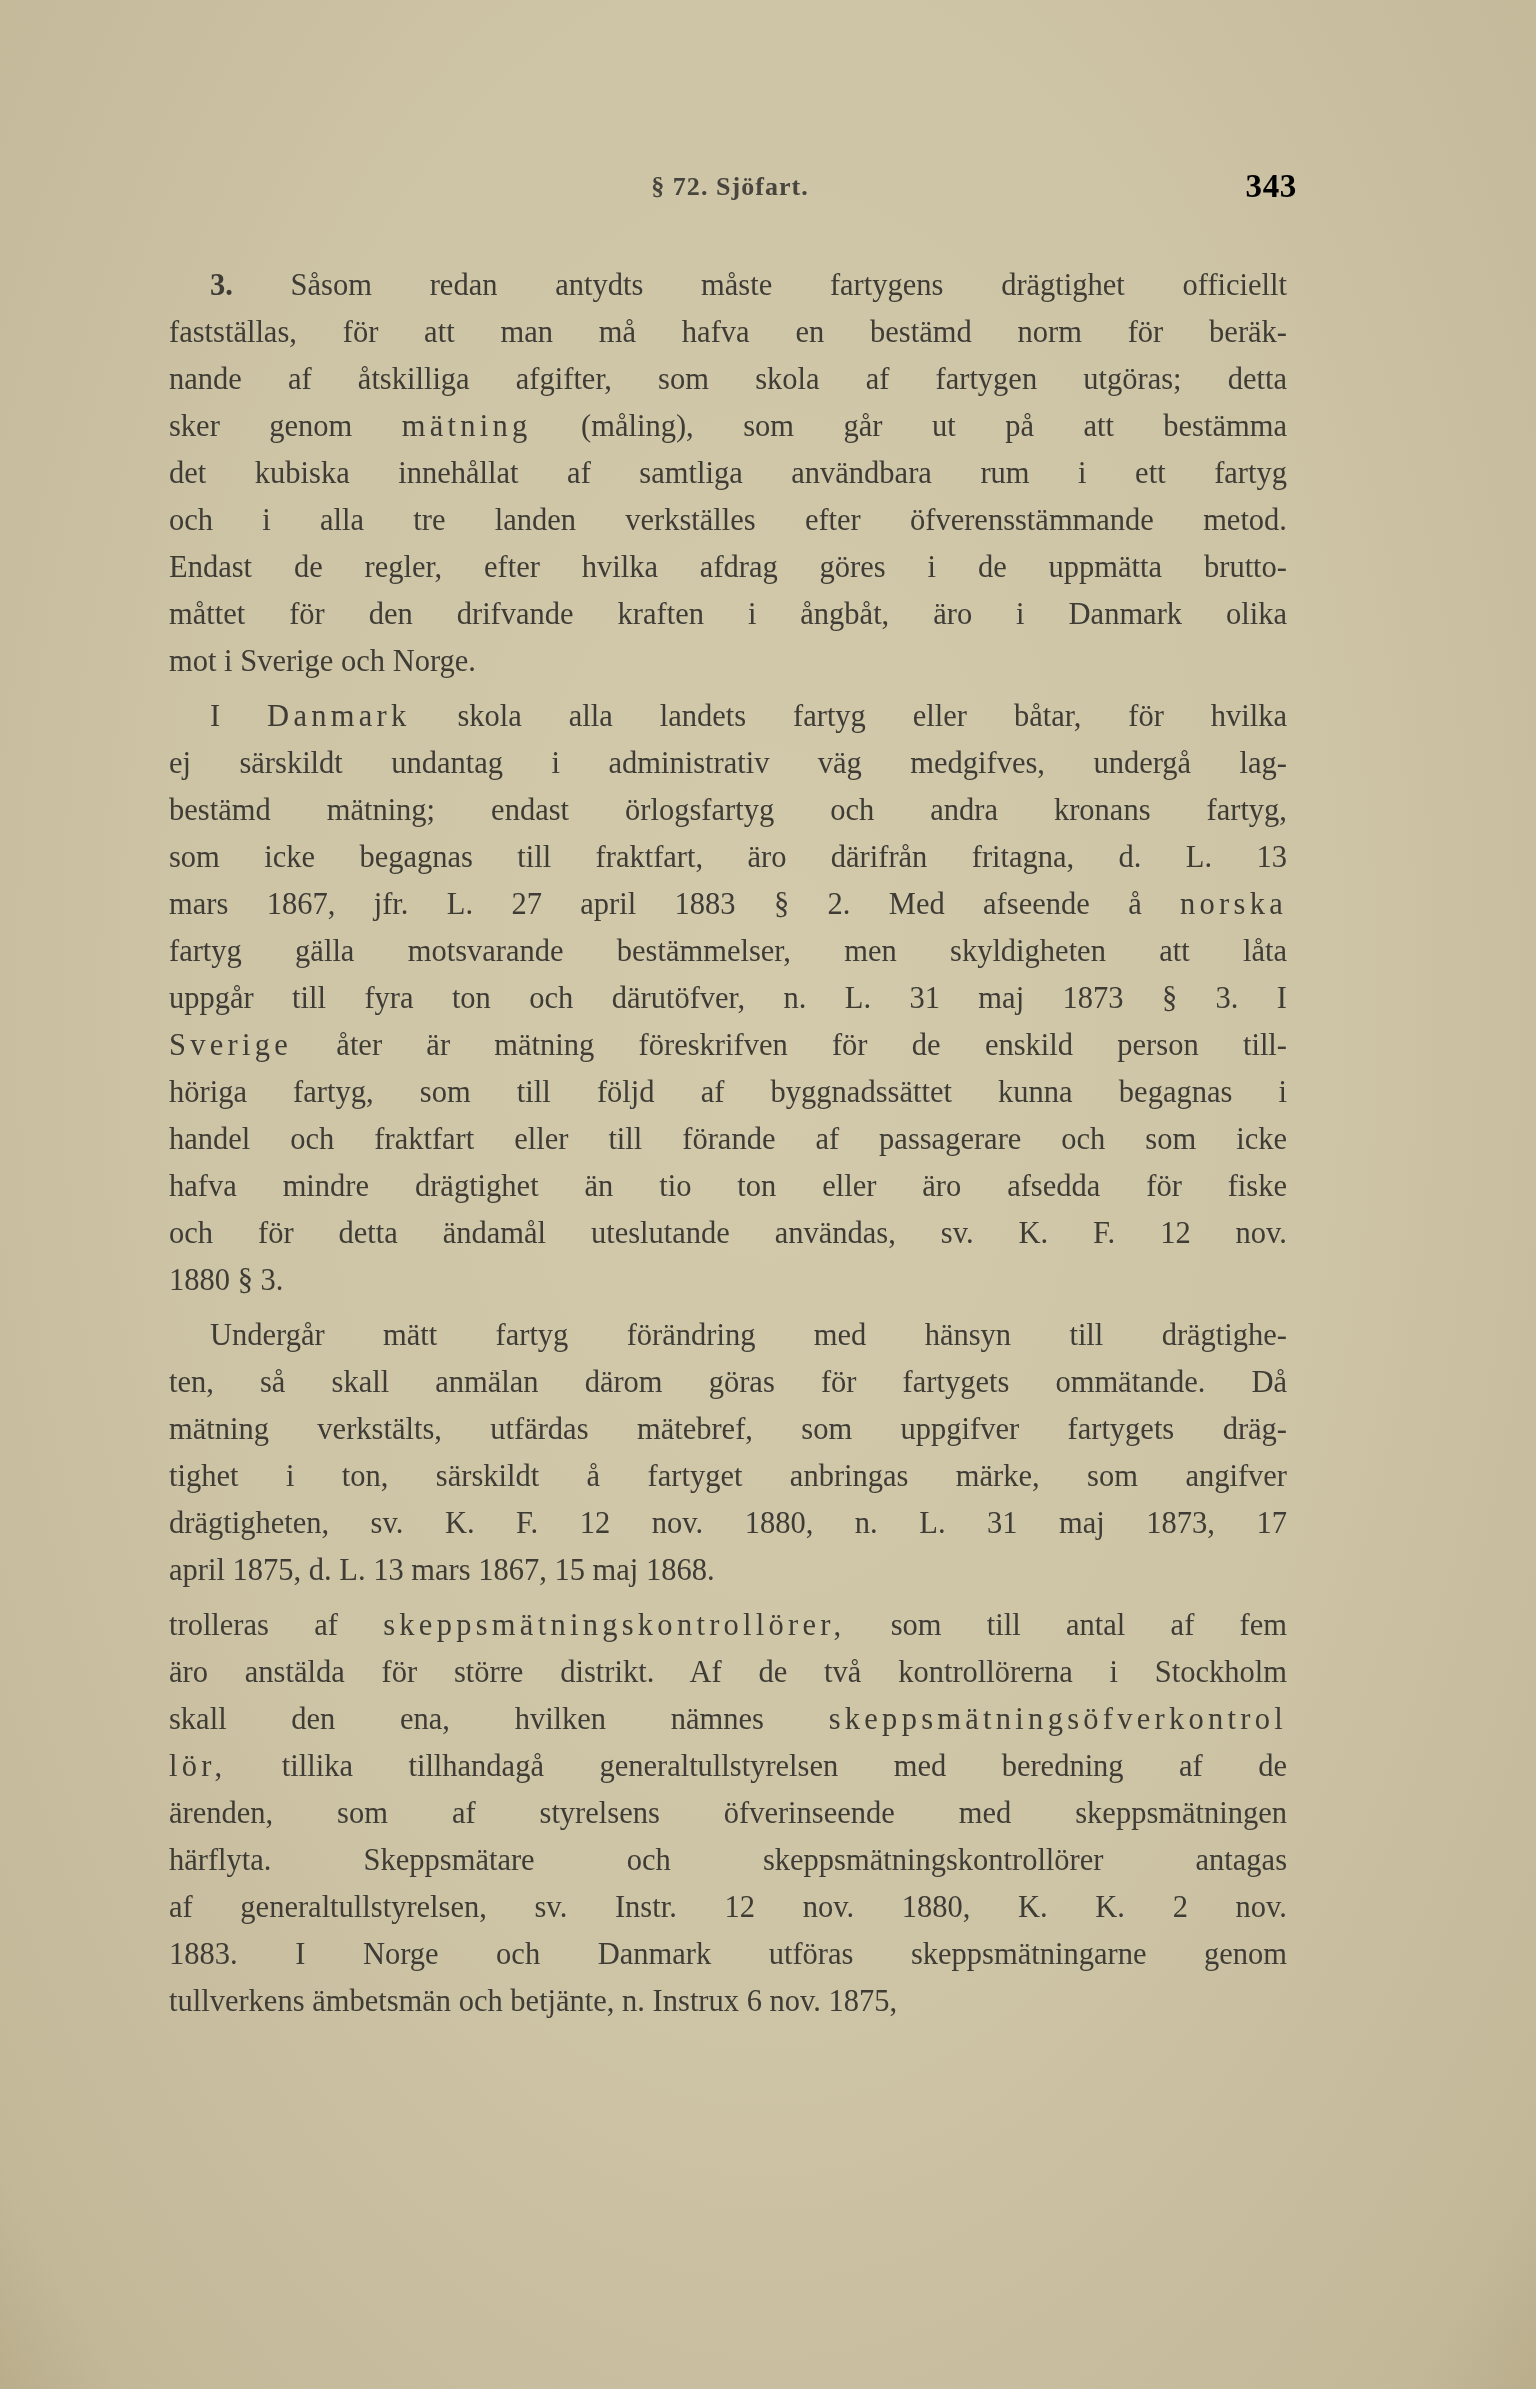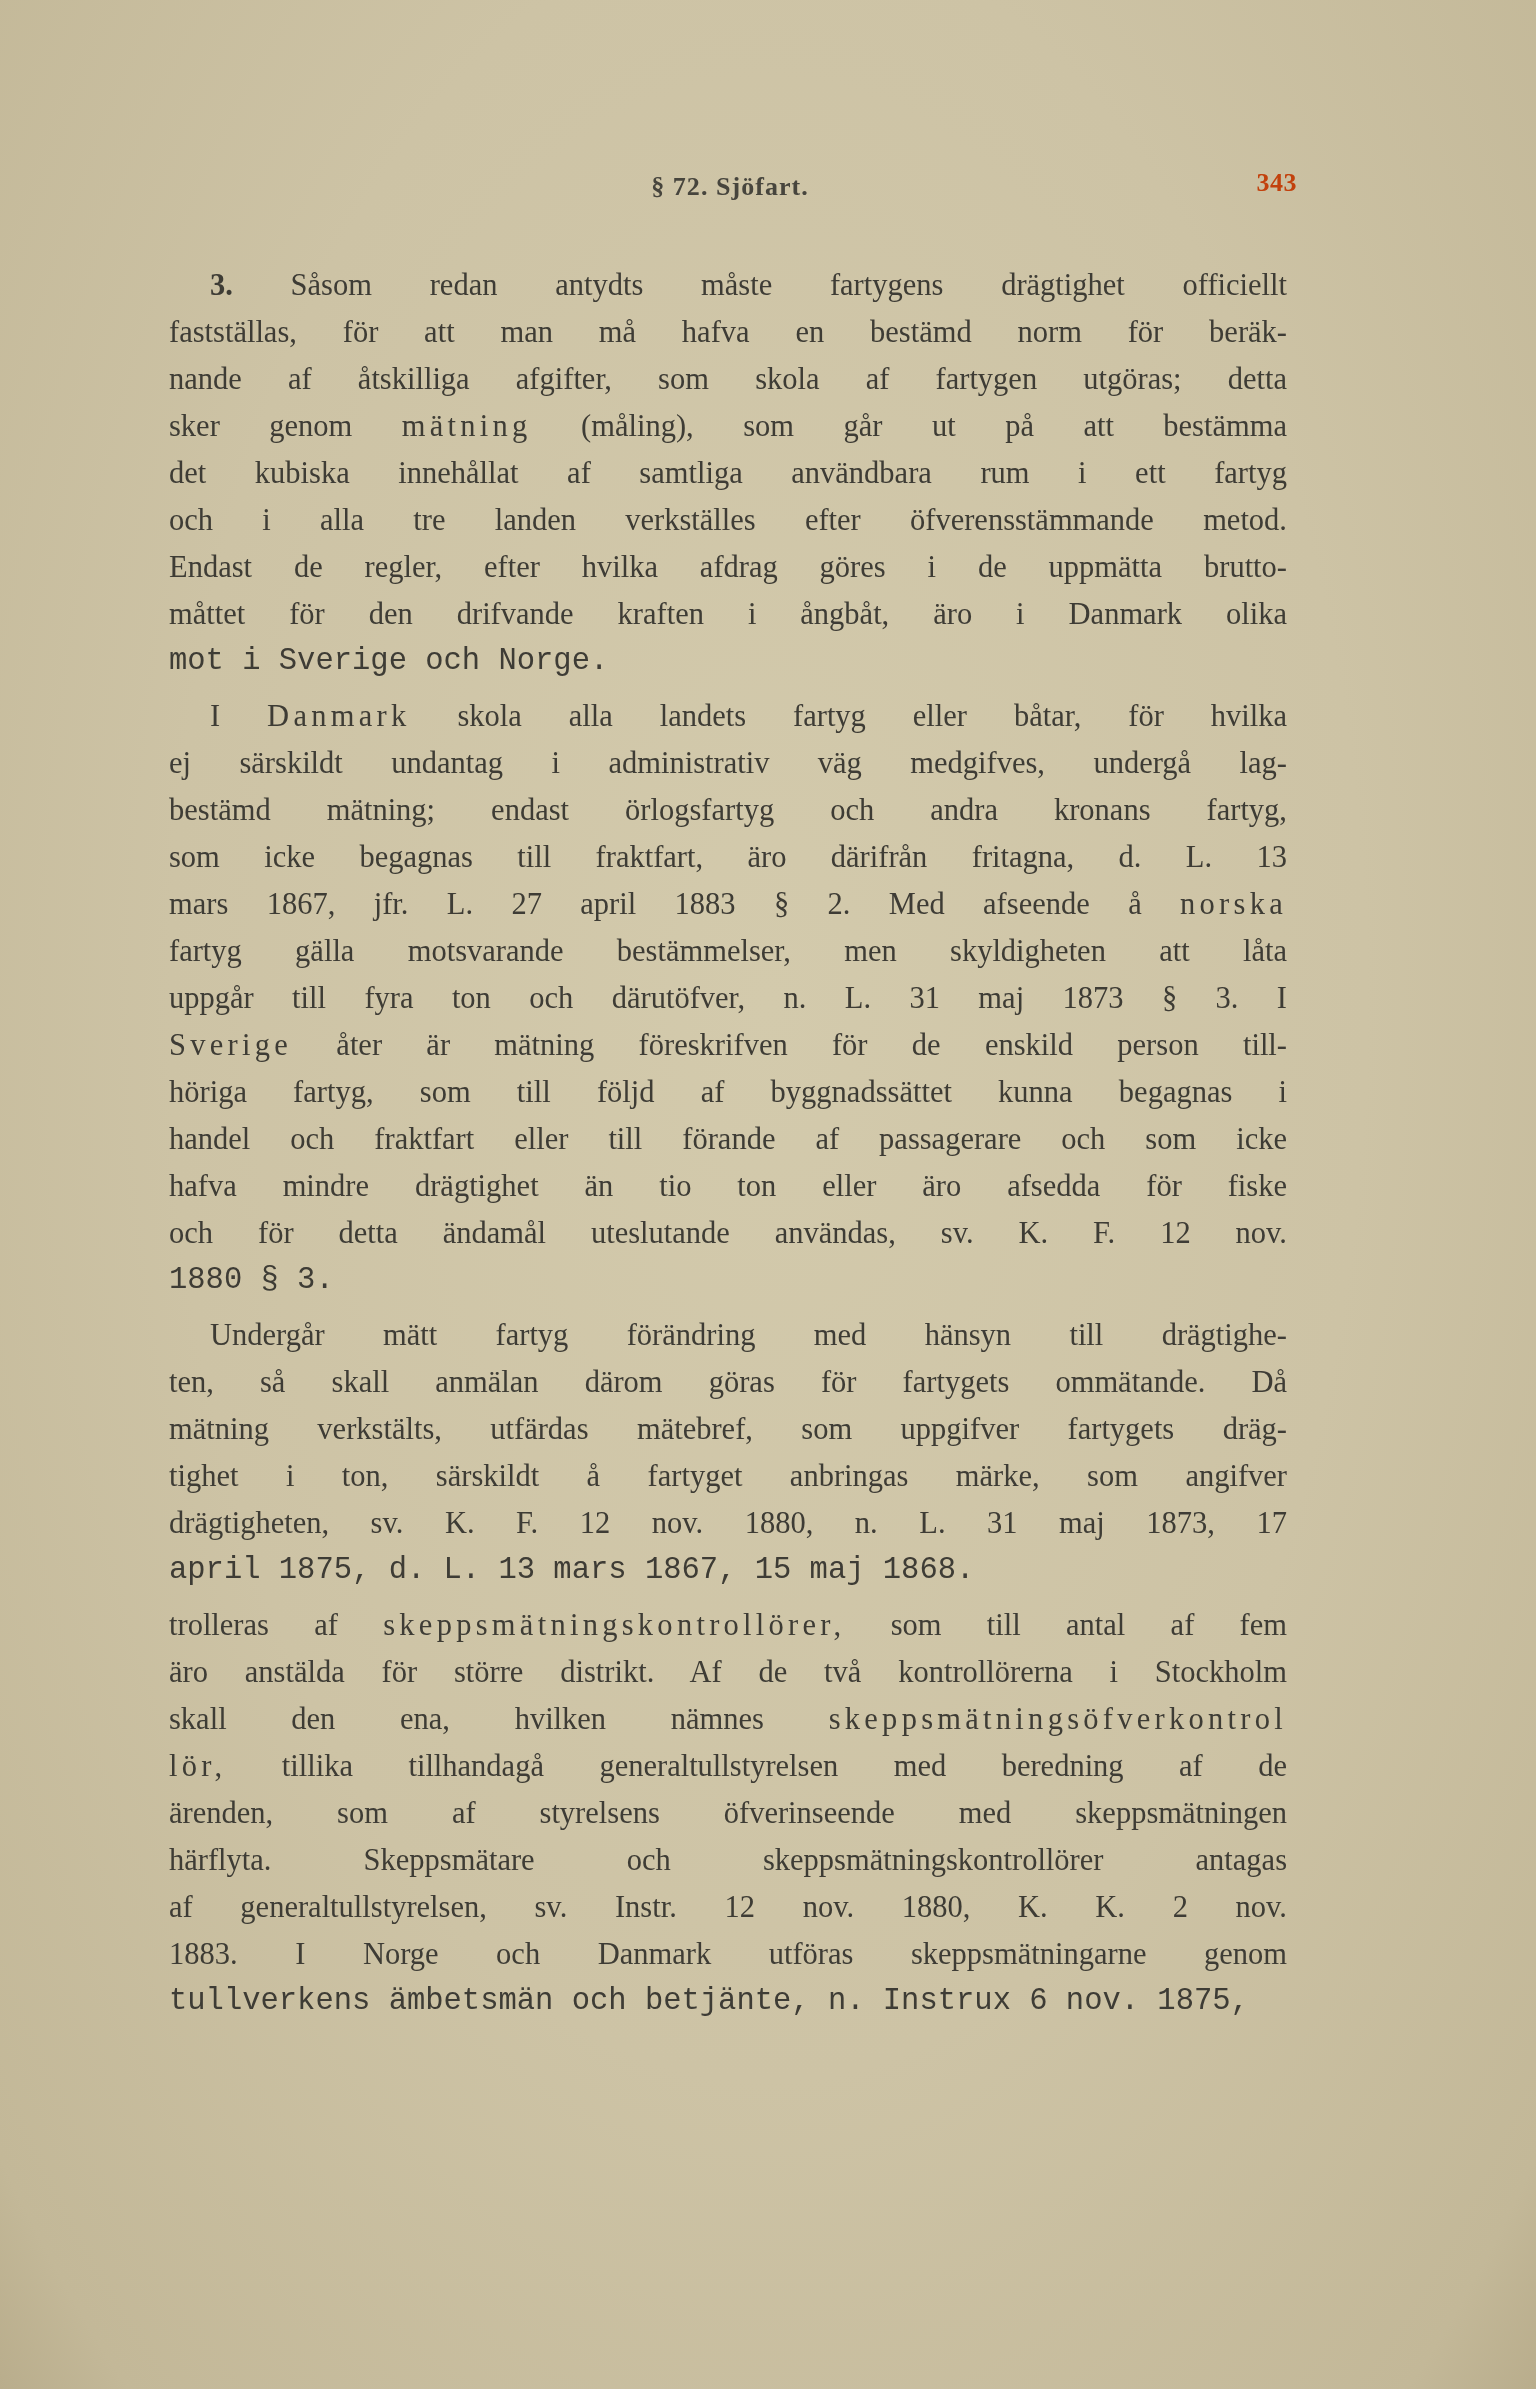--- a/index.html
+++ b/index.html
@@ -34,23 +34,23 @@
     position: absolute;
     left: 0;
     right: 0;
     text-align: center;
     top: 4.1px;
   }
   .page-number {
     position: absolute;
     right: 0;
     top: 0;
-    font-size: 26px;
+    font-size: 33px;
     letter-spacing: 0.02em;
-    color: #c2410c;
+    color: #000000;
   }
   .text-block {
     position: absolute;
     top: 254px;
     left: 161px;
     width: 1134px;
   }
   .paragraph {
     margin: 8px;
     padding: 0;
@@ -59,21 +59,20 @@
     font-size: 30.5px;
     line-height: 47px;
     height: 47px;
     white-space: nowrap;
     text-align: justify;
     text-align-last: justify;
     color: #3e3c35;
   }
   .line.last {
     text-align-last: left;
-    font-family: Liberation Mono, monospace;
   }
   .line.indent {
     text-indent: 41px;
   }
   .spaced {
     letter-spacing: 0.14em;
   }
   .bold {
     font-weight: bold;
   }

